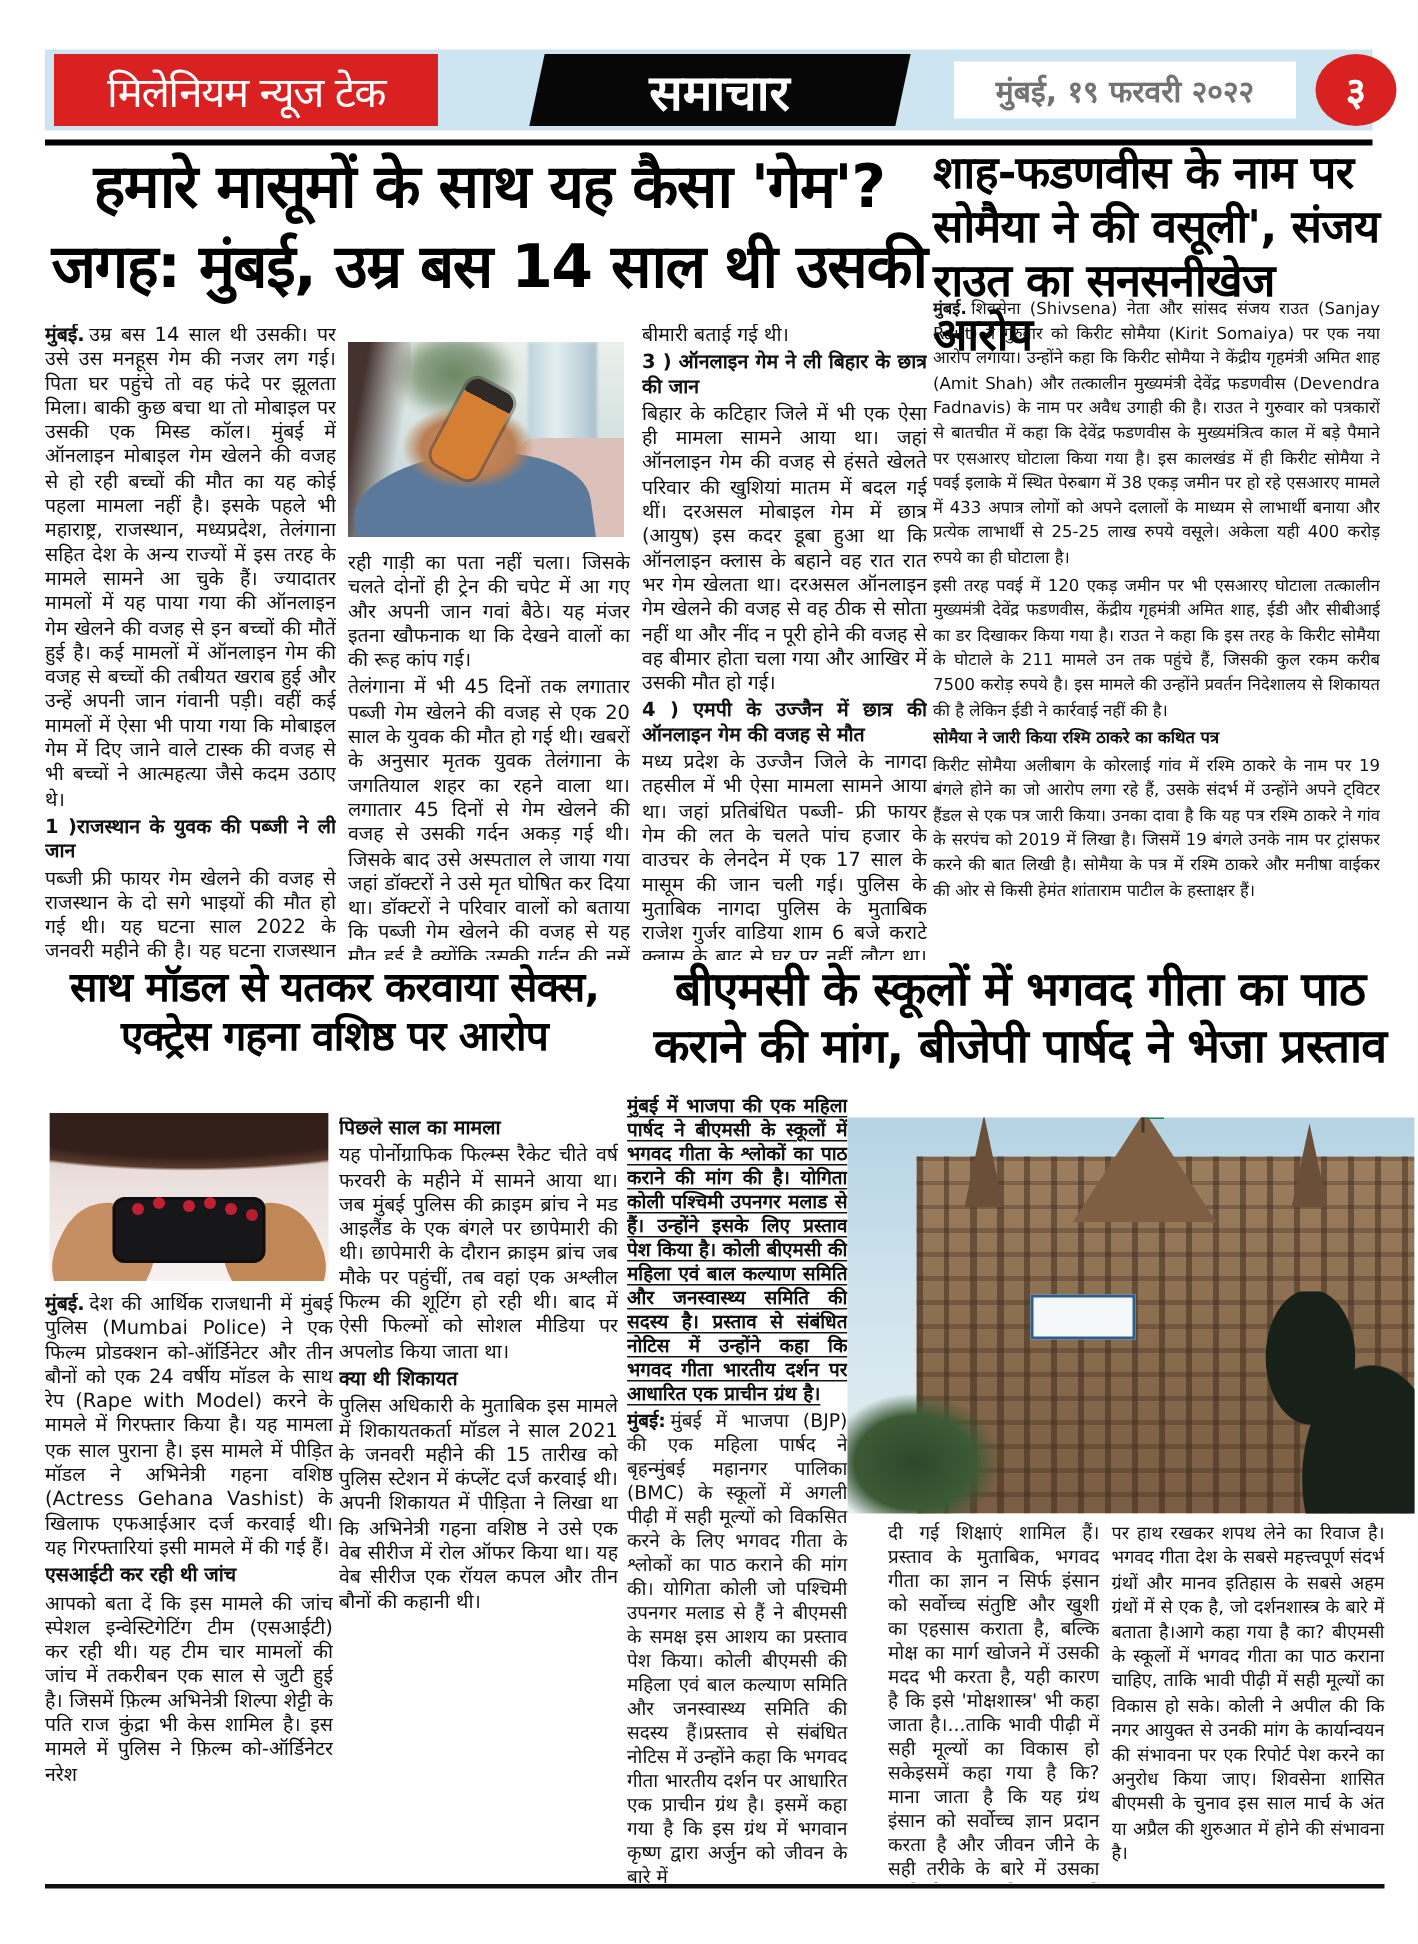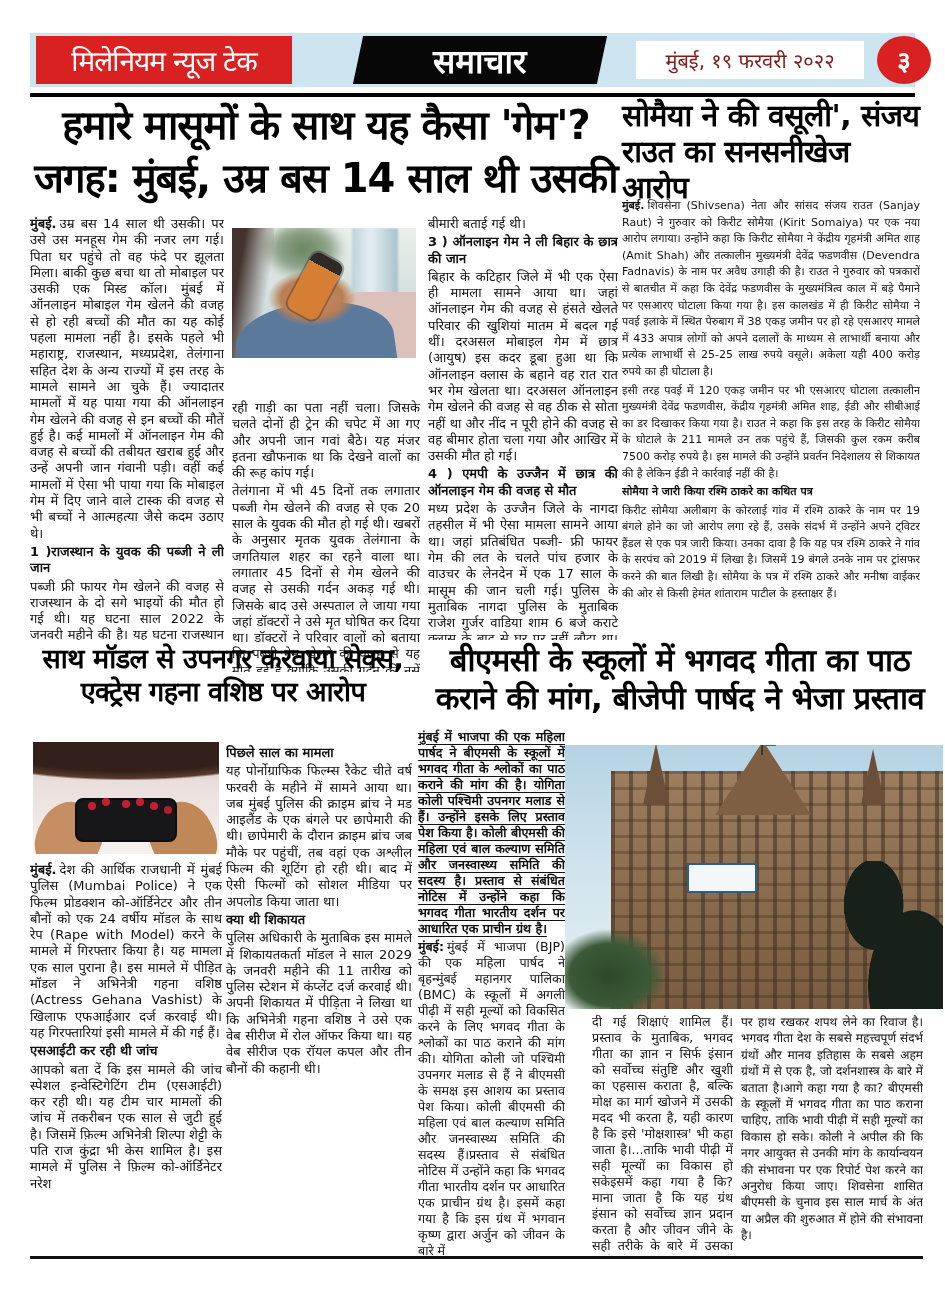--- a/index.html
+++ b/index.html
@@ -6,39 +6,39 @@
   .page{position:relative;width:945px;height:1296px;margin:0 auto;background:#ffffff;
         font-family:"DejaVu Sans",sans-serif;color:#111;overflow:hidden;}
   .abs{position:absolute;}
   
   .band{left:30px;top:33px;width:885px;height:54px;background:#cde4f1;}
   .brand{left:36px;top:36px;width:256px;height:48px;background:#d92121;display:flex;align-items:center;justify-content:center;}
   .brand span{color:#ffffff;font-size:28px;font-weight:normal;letter-spacing:-1px;}
   .section{left:358px;top:36px;width:244px;height:48px;background:#070707;transform:skewX(-12deg);display:flex;align-items:center;justify-content:center;}
   .section span{transform:skewX(12deg);color:#fff;font-size:33px;font-weight:bold;}
   .datebox{left:636px;top:41px;width:228px;height:38px;background:#fff;display:flex;align-items:center;justify-content:center;}
-  .datebox span{color:#7f1d1d;font-size:20px;font-weight:normal;}
+  .datebox span{color:#737373;font-size:20px;font-weight:bold;}
   .pagenum{left:877px;top:36px;width:54px;height:48px;background:#d92121;border-radius:50%;display:flex;align-items:center;justify-content:center;}
   .pagenum span{color:#fff;font-size:26px;font-weight:bold;}
   .hrule{left:30px;top:93px;width:885px;height:4px;background:#000;}
   .brule{left:30px;top:1256px;width:893px;height:3px;background:#101010;}
   
   .headline{font-weight:bold;color:#000;letter-spacing:-1px;}
   .hl-gaming{left:30px;top:99px;width:592px;text-align:center;font-size:40px;line-height:53px;}
   .hl-somaiya{left:622px;top:98px;width:302px;font-size:30px;line-height:36px;letter-spacing:-0.5px;}
   .hl-web{left:30px;top:642px;width:386px;text-align:center;font-size:27px;line-height:33px;letter-spacing:-0.5px;}
   .hl-gita{left:416px;top:641px;width:528px;text-align:center;font-size:31px;line-height:38px;letter-spacing:-0.5px;}
   
   .body-text{font-size:13px;line-height:16.3px;text-align:justify;overflow:hidden;}
   .body-text p{margin:0 0 2px 0;}
   .lead{font-weight:bold;margin-right:3px;}
   .sub{font-weight:bold;}
   .gcol{top:216px;height:424px;}
   .g1{left:30px;width:194px;}
-  .g2{left:232px;width:188px;margin-top:32px;}
+  .g2{left:232px;width:188px;}
   .g3{left:428px;width:190px;}
   .som-body{left:622px;top:198px;width:298px;height:426px;font-size:11px;line-height:16.6px;}
   .w1{left:30px;top:862px;width:192px;height:394px;}
   .w2{left:226px;top:745px;width:186px;height:511px;}
   .gita1{left:418px;top:729px;width:147px;height:527px;font-size:12.6px;line-height:16px;}
   .gita-intro{font-weight:bold;text-decoration:underline;text-underline-offset:3px;margin-bottom:8px;}
   .gita2{left:592px;top:1014px;width:141px;height:241px;font-size:12.6px;line-height:16px;}
   .gita3{left:741px;top:1014px;width:182px;height:241px;font-size:12px;line-height:16.4px;}
   
   .photo{position:absolute;overflow:hidden;background:#ccc;}
@@ -125,52 +125,53 @@
 
   <div class="abs body-text gcol g3">
     <p>बीमारी बताई गई थी।</p>
     <p class="sub">3 ) ऑनलाइन गेम ने ली बिहार के छात्र की जान</p>
     <p>बिहार के कटिहार जिले में भी एक ऐसा ही मामला सामने आया था। जहां ऑनलाइन गेम की वजह से हंसते खेलते परिवार की खुशियां मातम में बदल गई थीं। दरअसल मोबाइल गेम में छात्र (आयुष) इस कदर डूबा हुआ था कि ऑनलाइन क्लास के बहाने वह रात रात भर गेम खेलता था। दरअसल ऑनलाइन गेम खेलने की वजह से वह ठीक से सोता नहीं था और नींद न पूरी होने की वजह से वह बीमार होता चला गया और आखिर में उसकी मौत हो गई।</p>
     <p class="sub">4 ) एमपी के उज्जैन में छात्र की ऑनलाइन गेम की वजह से मौत</p>
     <p>मध्य प्रदेश के उज्जैन जिले के नागदा तहसील में भी ऐसा मामला सामने आया था। जहां प्रतिबंधित पब्जी- फ्री फायर गेम की लत के चलते पांच हजार के वाउचर के लेनदेन में एक 17 साल के मासूम की जान चली गई। पुलिस के मुताबिक नागदा पुलिस के मुताबिक राजेश गुर्जर वाडिया शाम 6 बजे कराटे क्लास के बाद से घर पर नहीं लौटा था। देर रात उसका शव कॉलोनी के पास में ही मिला था। जांच में पता चला था कि 5 हजार के टॉप अप में हुई हत्या।</p>
   </div>
 
   <div class="abs headline hl-somaiya">
+    <div>शाह-फडणवीस के नाम पर</div>
     <div>सोमैया ने की वसूली', संजय</div>
     <div>राउत का सनसनीखेज आरोप</div>
   </div>
   <div class="abs body-text som-body">
     <p><span class="lead">मुंबई.</span><span>शिवसेना (Shivsena) नेता और सांसद संजय राउत (Sanjay Raut) ने गुरुवार को किरीट सोमैया (Kirit Somaiya) पर एक नया आरोप लगाया। उन्होंने कहा कि किरीट सोमैया ने केंद्रीय गृहमंत्री अमित शाह (Amit Shah) और तत्कालीन मुख्यमंत्री देवेंद्र फडणवीस (Devendra Fadnavis) के नाम पर अवैध उगाही की है। राउत ने गुरुवार को पत्रकारों से बातचीत में कहा कि देवेंद्र फडणवीस के मुख्यमंत्रित्व काल में बड़े पैमाने पर एसआरए घोटाला किया गया है। इस कालखंड में ही किरीट सोमैया ने पवई इलाके में स्थित पेरुबाग में 38 एकड़ जमीन पर हो रहे एसआरए मामले में 433 अपात्र लोगों को अपने दलालों के माध्यम से लाभार्थी बनाया और प्रत्येक लाभार्थी से 25-25 लाख रुपये वसूले। अकेला यही 400 करोड़ रुपये का ही घोटाला है।</span></p>
     <p>इसी तरह पवई में 120 एकड़ जमीन पर भी एसआरए घोटाला तत्कालीन मुख्यमंत्री देवेंद्र फडणवीस, केंद्रीय गृहमंत्री अमित शाह, ईडी और सीबीआई का डर दिखाकर किया गया है। राउत ने कहा कि इस तरह के किरीट सोमैया के घोटाले के 211 मामले उन तक पहुंचे हैं, जिसकी कुल रकम करीब 7500 करोड़ रुपये है। इस मामले की उन्होंने प्रवर्तन निदेशालय से शिकायत की है लेकिन ईडी ने कार्रवाई नहीं की है।</p>
     <p class="sub">सोमैया ने जारी किया रश्मि ठाकरे का कथित पत्र</p>
     <p><span>किरीट सोमैया अलीबाग के कोरलाई गांव में रश्मि ठाकरे के नाम पर 19 बंगले होने का जो आरोप लगा रहे हैं, उसके संदर्भ में उन्होंने अपने ट्विटर हैंडल से एक पत्र जारी किया। उनका दावा है कि यह पत्र रश्मि ठाकरे ने गांव के सरपंच को 2019 में लिखा है। जिसमें 19 बंगले उनके नाम पर ट्रांसफर करने की बात लिखी है। सोमैया के पत्र में रश्मि ठाकरे और मनीषा वाईकर की ओर से किसी हेमंत शांताराम पाटील के हस्ताक्षर हैं।</span></p>
   </div>
 
   <div class="abs headline hl-web">
-    <div>साथ मॉडल से उपनगर करवाया सेक्स,</div>
+    <div>साथ मॉडल से यतकर करवाया सेक्स,</div>
     <div>एक्ट्रेस गहना वशिष्ठ पर आरोप</div>
   </div>
 
   <div class="photo ph-web">
     <div class="p2-hair"></div>
     <div class="p2-arm-l"></div>
     <div class="p2-arm-r"></div>
     <div class="p2-phone"></div>
     <div class="p2-nails"></div>
   </div>
   <div class="abs body-text w1">
     <p><span class="lead">मुंबई.</span><span>देश की आर्थिक राजधानी में मुंबई पुलिस (Mumbai Police) ने एक फिल्म प्रोडक्शन को-ऑर्डिनेटर और तीन बौनों को एक 24 वर्षीय मॉडल के साथ रेप (Rape with Model) करने के मामले में गिरफ्तार किया है। यह मामला एक साल पुराना है। इस मामले में पीड़ित मॉडल ने अभिनेत्री गहना वशिष्ठ (Actress Gehana Vashist) के खिलाफ एफआईआर दर्ज करवाई थी। यह गिरफ्तारियां इसी मामले में की गई हैं।</span></p>
     <p class="sub">एसआईटी कर रही थी जांच</p>
     <p>आपको बता दें कि इस मामले की जांच स्पेशल इन्वेस्टिगेटिंग टीम (एसआईटी) कर रही थी। यह टीम चार मामलों की जांच में तकरीबन एक साल से जुटी हुई है। जिसमें फ़िल्म अभिनेत्री शिल्पा शेट्टी के पति राज कुंद्रा भी केस शामिल है। इस मामले में पुलिस ने फ़िल्म को-ऑर्डिनेटर नरेश</p>
   </div>
   <div class="abs body-text w2">
     <p class="sub">पिछले साल का मामला</p>
     <p>यह पोर्नोग्राफिक फिल्म्स रैकेट चीते वर्ष फरवरी के महीने में सामने आया था। जब मुंबई पुलिस की क्राइम ब्रांच ने मड आइलैंड के एक बंगले पर छापेमारी की थी। छापेमारी के दौरान क्राइम ब्रांच जब मौके पर पहुंचीं, तब वहां एक अश्लील फिल्म की शूटिंग हो रही थी। बाद में ऐसी फिल्मों को सोशल मीडिया पर अपलोड किया जाता था।</p>
     <p class="sub">क्या थी शिकायत</p>
-    <p>पुलिस अधिकारी के मुताबिक इस मामले में शिकायतकर्ता मॉडल ने साल 2029 के जनवरी महीने की 11 तारीख को पुलिस स्टेशन में कंप्लेंट दर्ज करवाई थी। अपनी शिकायत में पीड़िता ने लिखा था कि अभिनेत्री गहना वशिष्ठ ने उसे एक वेब सीरीज में रोल ऑफर किया था। यह वेब सीरीज एक रॉयल कपल और तीन बौनों की कहानी थी।</p>
+    <p>पुलिस अधिकारी के मुताबिक इस मामले में शिकायतकर्ता मॉडल ने साल 2021 के जनवरी महीने की 15 तारीख को पुलिस स्टेशन में कंप्लेंट दर्ज करवाई थी। अपनी शिकायत में पीड़िता ने लिखा था कि अभिनेत्री गहना वशिष्ठ ने उसे एक वेब सीरीज में रोल ऑफर किया था। यह वेब सीरीज एक रॉयल कपल और तीन बौनों की कहानी थी।</p>
   </div>
 
   <div class="abs headline hl-gita">
     <div>बीएमसी के स्कूलों में भगवद गीता का पाठ</div>
     <div>कराने की मांग, बीजेपी पार्षद ने भेजा प्रस्ताव</div>
   </div>
 
   <div class="abs body-text gita1">
     <p class="gita-intro">मुंबई में भाजपा की एक महिला पार्षद ने बीएमसी के स्कूलों में भगवद गीता के श्लोकों का पाठ कराने की मांग की है। योगिता कोली पश्चिमी उपनगर मलाड से हैं। उन्होंने इसके लिए प्रस्ताव पेश किया है। कोली बीएमसी की महिला एवं बाल कल्याण समिति और जनस्वास्थ्य समिति की सदस्य है। प्रस्ताव से संबंधित नोटिस में उन्होंने कहा कि भगवद गीता भारतीय दर्शन पर आधारित एक प्राचीन ग्रंथ है।</p>
     <p><span class="lead">मुंबई:</span><span>मुंबई में भाजपा (BJP) की एक महिला पार्षद ने बृहन्मुंबई महानगर पालिका (BMC) के स्कूलों में अगली पीढ़ी में सही मूल्यों को विकसित करने के लिए भगवद गीता के श्लोकों का पाठ कराने की मांग की। योगिता कोली जो पश्चिमी उपनगर मलाड से हैं ने बीएमसी के समक्ष इस आशय का प्रस्ताव पेश किया। कोली बीएमसी की महिला एवं बाल कल्याण समिति और जनस्वास्थ्य समिति की सदस्य हैं।प्रस्ताव से संबंधित नोटिस में उन्होंने कहा कि भगवद गीता भारतीय दर्शन पर आधारित एक प्राचीन ग्रंथ है। इसमें कहा गया है कि इस ग्रंथ में भगवान कृष्ण द्वारा अर्जुन को जीवन के बारे में</span></p>

